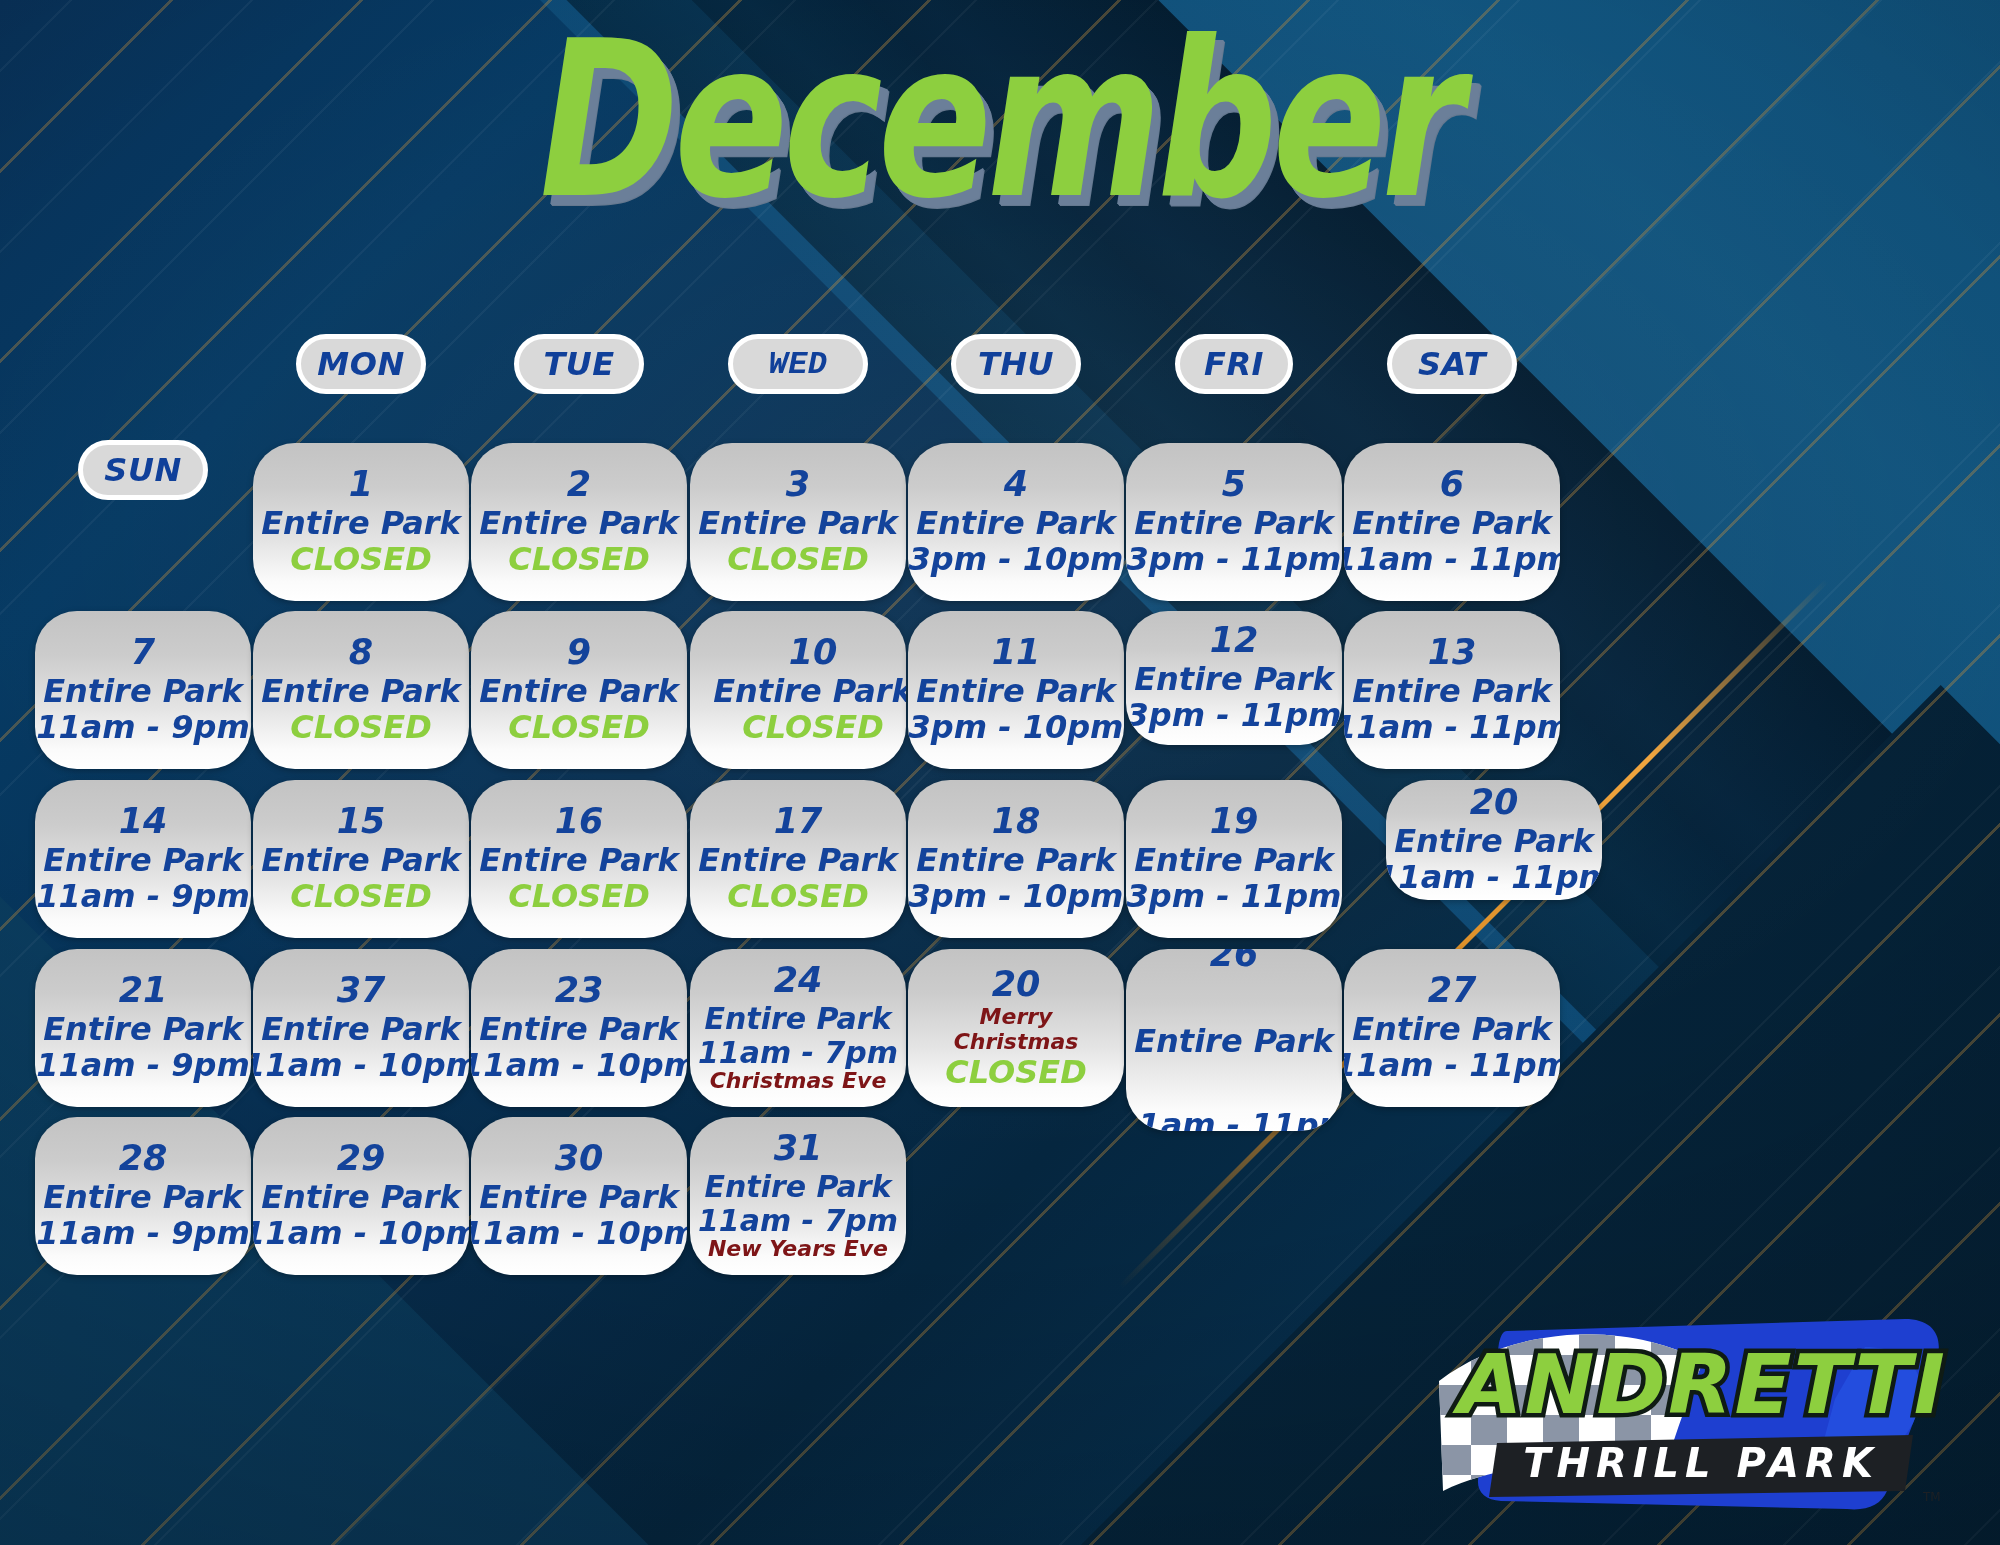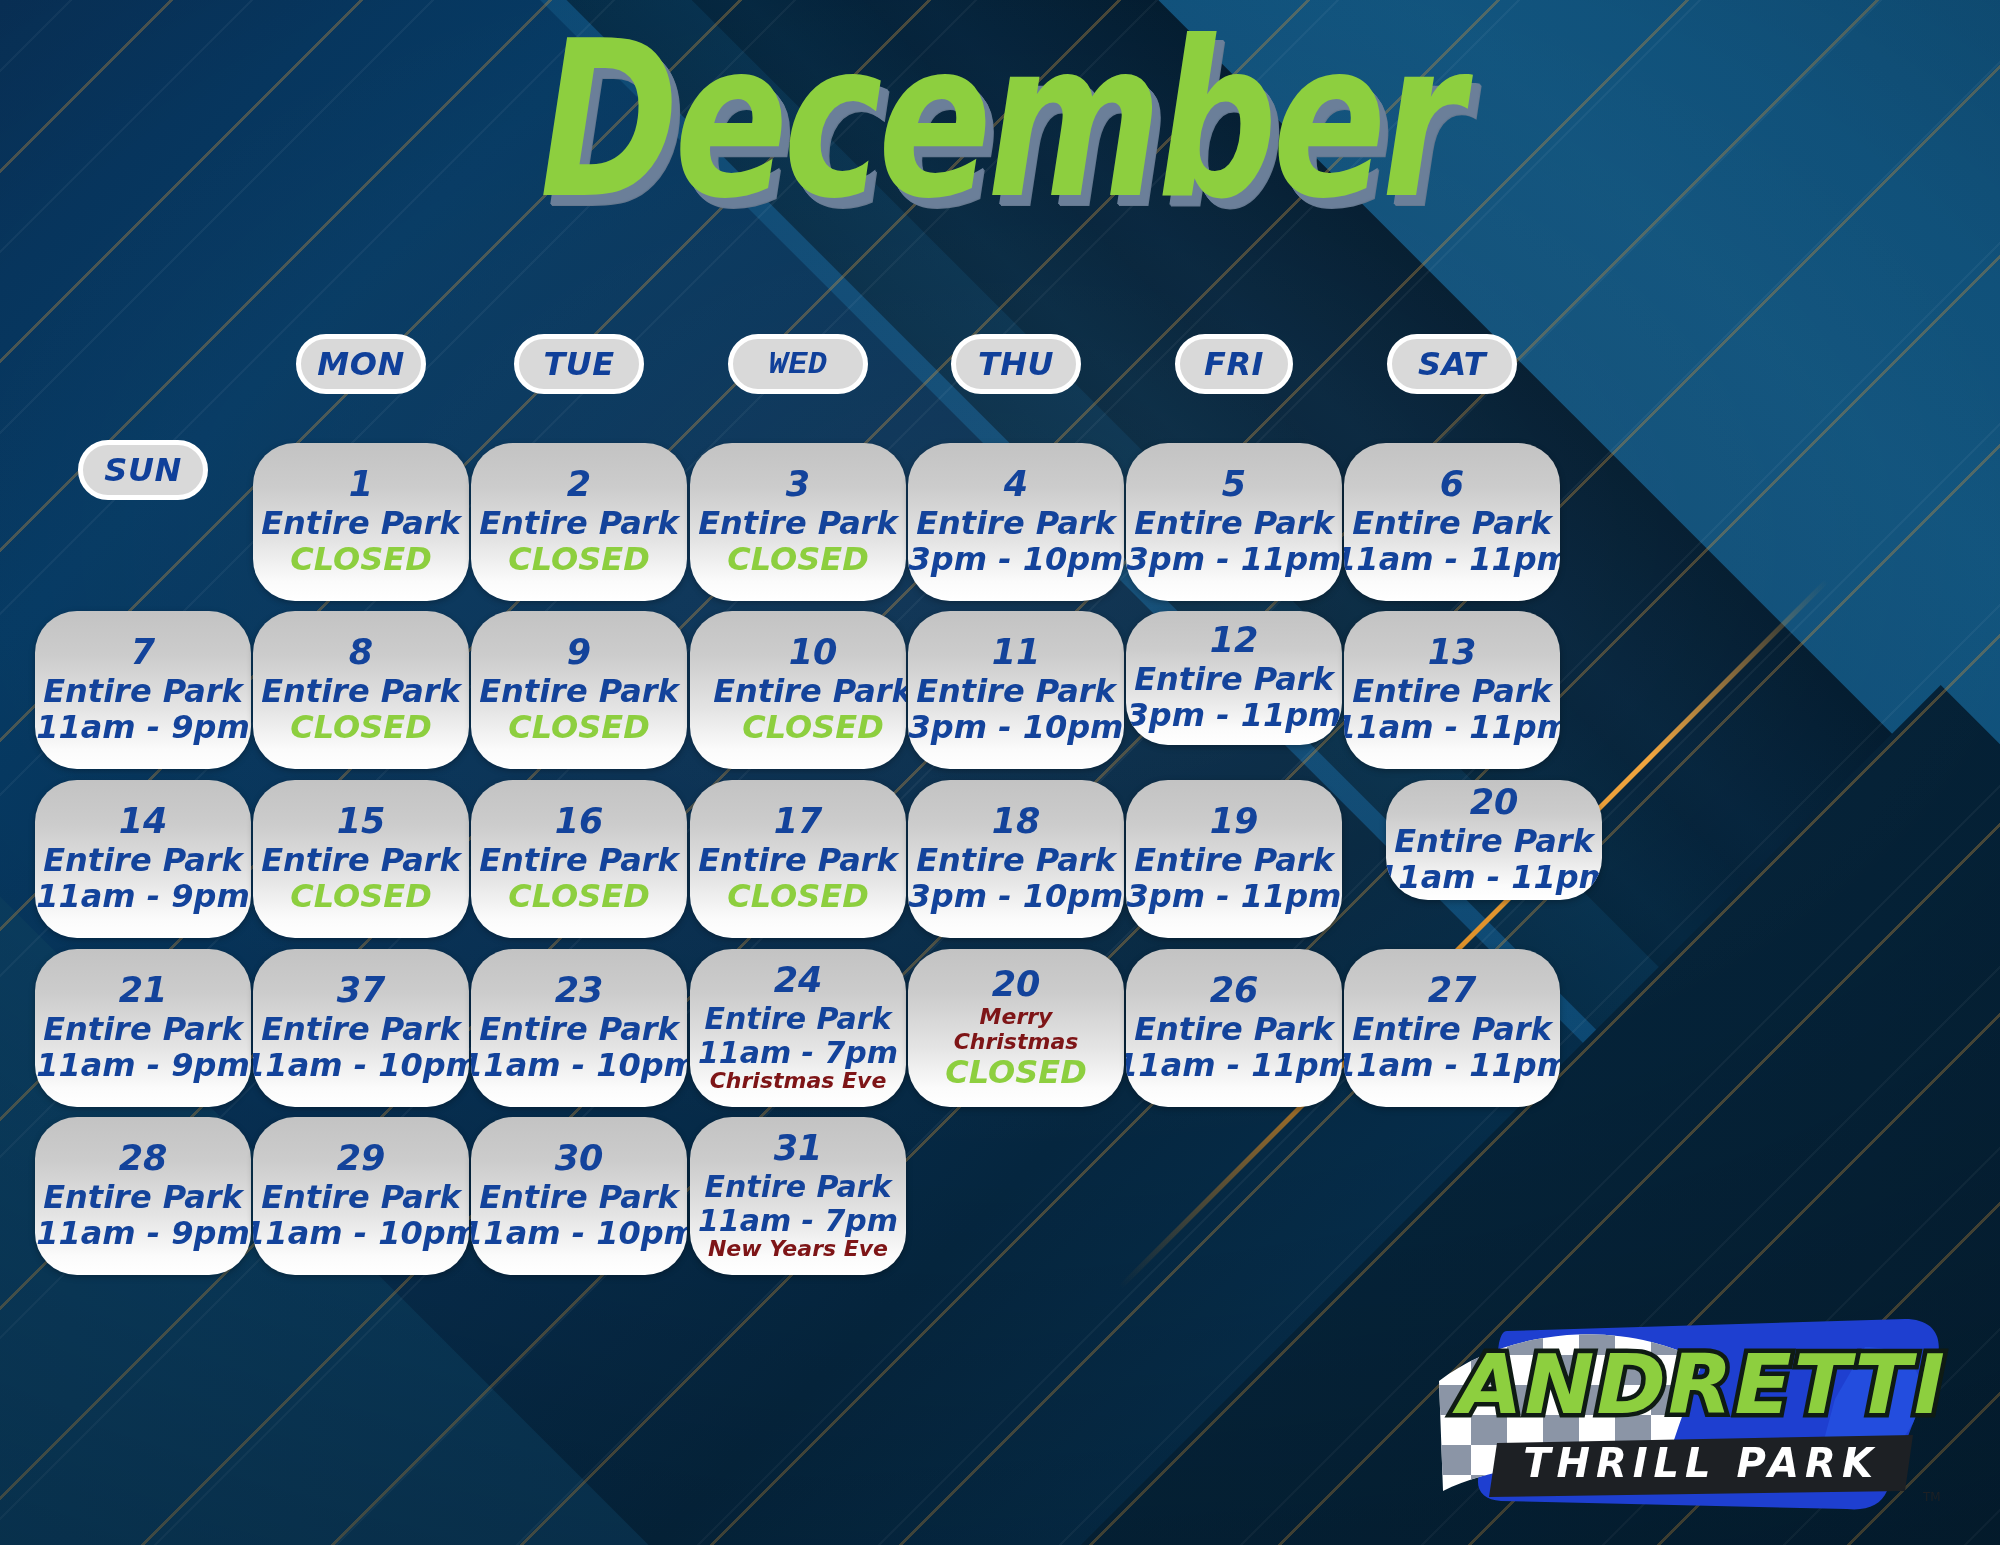--- a/index.html
+++ b/index.html
@@ -340,21 +340,21 @@
       <div class="line small">Entire Park</div>
       <div class="line small">11am - 7pm</div>
       <div class="line red">Christmas Eve</div>
     </div>
     <div class="cell" style="left: 908px; top: 949px; width: 216px; height: 158px;">
       <div class="dnum">20</div>
       <div class="line red">Merry</div>
       <div class="line red">Christmas</div>
       <div class="line green">CLOSED</div>
     </div>
-    <div class="cell" style="left: 1126px; top: 949px; width: 216px; height: 158px;">
+    <div class="cell" style="left: 1126px; top: 949px; width: 216px; height: 182px; gap: 48px;">
       <div class="dnum">26</div>
       <div class="line">Entire Park</div>
       <div class="line">11am - 11pm</div>
     </div>
     <div class="cell" style="left: 1344px; top: 949px; width: 216px; height: 158px;">
       <div class="dnum">27</div>
       <div class="line">Entire Park</div>
       <div class="line">11am - 11pm</div>
     </div>
     <div class="cell" style="left: 35px; top: 1117px; width: 216px; height: 158px;">

